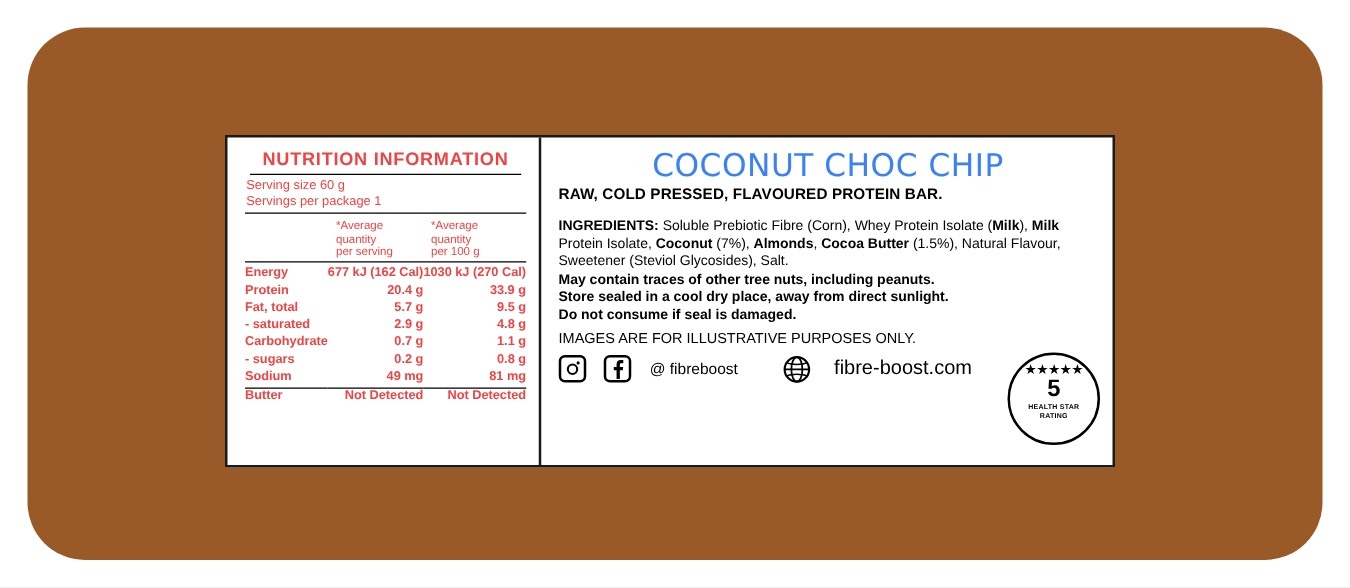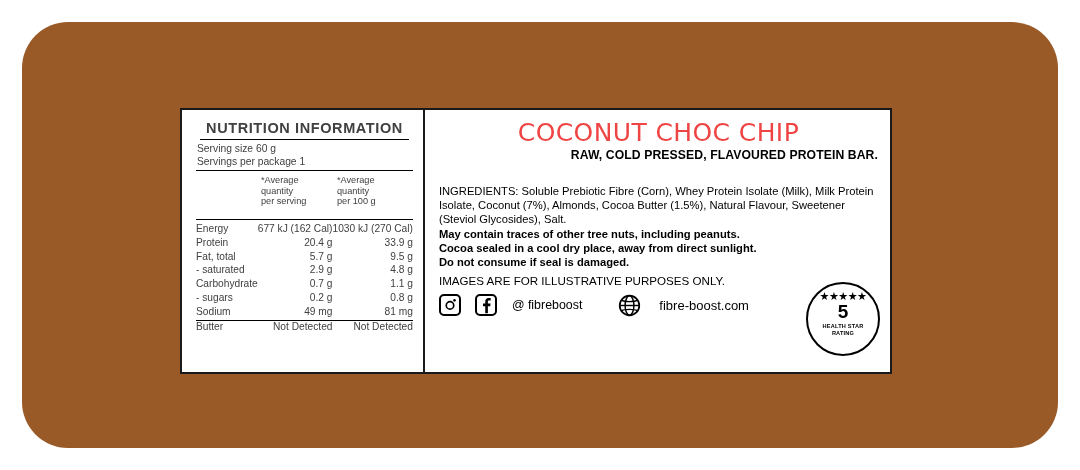--- a/index.html
+++ b/index.html
@@ -41,21 +41,21 @@
     box-sizing: border-box;
     display: flex;
   }
   
   #nutrition {
     width: 268px;
     box-sizing: border-box;
     padding: 8px 10px 6px 14px;
     border-right: 2px solid #1a1a1a;
     position: relative;
-    color: #404040;
+    color: #ef4444;
   }
   #nutrition-title {
     font-size: 14.5px;
     font-weight: bold;
     letter-spacing: 0.6px;
     text-align: center;
     padding-bottom: 3px;
     border-bottom: 1.6px solid #000;
     margin: 2px 4px 0 4px;
   }
@@ -65,71 +65,72 @@
     padding-left: 1px;
   }
   #serving-block {
     padding-top: 3px;
     padding-bottom: 2px;
     border-bottom: 1.1px solid #000;
   }
   #col-head {
     display: flex;
     padding-top: 4px;
-    padding-bottom: 12px;
+    padding-bottom: 2px;
     border-bottom: 1.1px solid #000;
     justify-content: space-between;
   }
   #col-head .spacer { flex: 1 1 auto; }
   .col-head-cell {
     width: 76px;
     font-size: 9.2px;
     line-height: 10.6px;
     text-align: left;
   }
   table#nut-table {
     width: 100%;
     border-collapse: collapse;
     margin-top: 3px;
     font-size: 10.2px;
   }
   table#nut-table td {
     padding: 0 0 1.5px 0;
     line-height: 12.3px;
     white-space: nowrap;
+    font-weight: bold;
   }
   td.nut-label { text-align: left; padding-left: 1px; }
   td.nut-v1 { text-align: right; width: 84px; }
   td.nut-v2 { text-align: right; width: 80px; padding-right: 2px; }
   tr.gluten-row td { border-top: 1.1px solid #000; padding-top: 2px; }
 
   
   #info {
     flex: 1 1 auto;
     box-sizing: border-box;
     padding: 9px 12px 6px 14px;
     position: relative;
     color: #000;
   }
   #product-name {
     text-align: center;
-    color: #ef4444;
+    color: #3b82f6;
     font-size: 25px;
     letter-spacing: 0.4px;
     font-weight: normal;
     font-family: "DejaVu Sans", sans-serif;
     line-height: 27px;
   }
   #product-sub {
-    text-align: right;
+    text-align: left;
     font-size: 12.2px;
     font-weight: bold;
     letter-spacing: 0.1px;
     margin-top: 2px;
-    margin-bottom: 22px;
+    margin-bottom: 12px;
   }
   #ingredients {
     font-size: 11.2px;
     line-height: 14.2px;
     text-align: left;
   }
   #contains {
     font-size: 11.6px;
     font-weight: bold;
     margin-top: 7px;
@@ -164,21 +165,21 @@
   .handle-text {
     font-size: 12.4px;
     margin-left: 1px;
     margin-right: 22px;
   }
   .globe-icon {
     width: 23px;
     height: 23px;
     flex: 0 0 auto;
   }
-  .web-text { font-size: 13px; margin-left: 4px; }
+  .web-text { font-size: 16px; margin-left: 4px; }
 
   
   #hsr {
     position: absolute;
     right: 10px;
     top: 172px;
     width: 74px;
     height: 74px;
     border: 2px solid #000;
     border-radius: 50%;
@@ -201,21 +202,21 @@
     margin-top: 0px;
   }
   #hsr-label {
     font-size: 5.6px;
     font-weight: bold;
     text-align: center;
     line-height: 6.6px;
     letter-spacing: 0.2px;
     margin-top: 1px;
   }
-  b { font-weight: normal; }
+  b { font-weight: bold; }
 </style>
 </head>
 <body>
 
 <div id="page">
   <div id="brown-panel"></div>
 
   <div id="white-panel">
 
     <div id="nutrition">
@@ -289,21 +290,21 @@
     <div id="info">
       <div id="product-name">COCONUT CHOC CHIP</div>
       <div id="product-sub">RAW, COLD PRESSED, FLAVOURED PROTEIN BAR.</div>
 
       <div id="ingredients">
         <b>INGREDIENTS:</b><span> Soluble Prebiotic Fibre (Corn), Whey Protein Isolate (<b>Milk</b>), <b>Milk</b> Protein Isolate, <b>Coconut</b> (7%), <b>Almonds</b>, <b>Cocoa Butter</b> (1.5%), Natural Flavour, Sweetener (Steviol Glycosides), Salt.</span>
       </div>
 
 
       <div class="note-line">May contain traces of other tree nuts, including peanuts.</div>
-      <div class="note-line">Cocoa sealed in a cool dry place, away from direct sunlight.</div>
+      <div class="note-line">Store sealed in a cool dry place, away from direct sunlight.</div>
       <div class="note-line">Do not consume if seal is damaged.</div>
 
       <div id="illustrative">IMAGES ARE FOR ILLUSTRATIVE PURPOSES ONLY.</div>
 
       <div id="social-row">
         <div class="sq-icon">
           <svg width="18" height="18" viewBox="0 0 24 24" style="position:absolute;left:0px;top:0px;">
             <circle cx="12" cy="12.5" r="5" fill="none" stroke="#000" stroke-width="2.2"></circle>
             <circle cx="18" cy="5.8" r="1.7" fill="#000"></circle>
           </svg>

